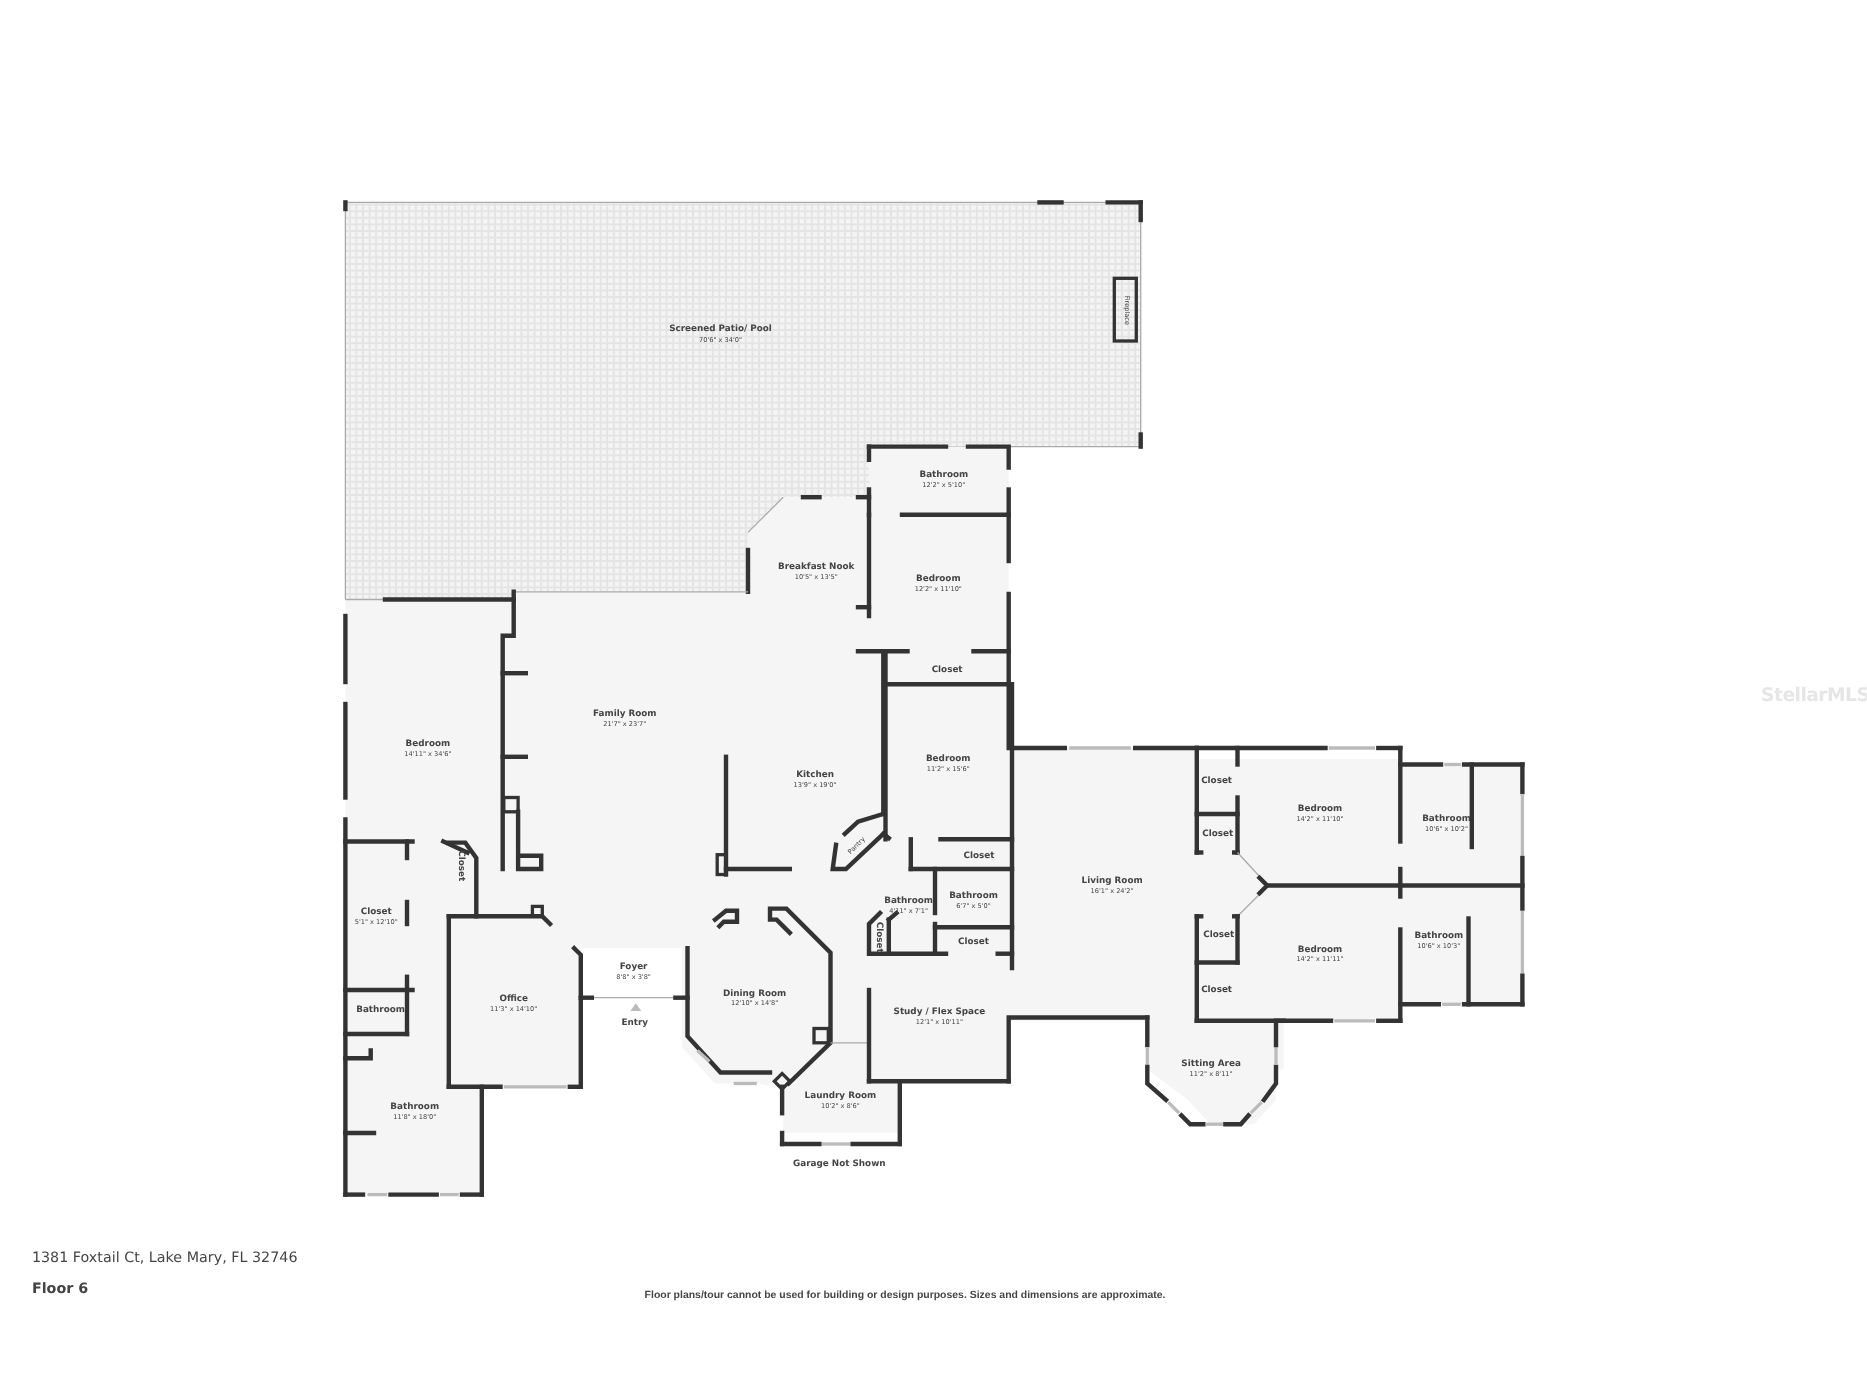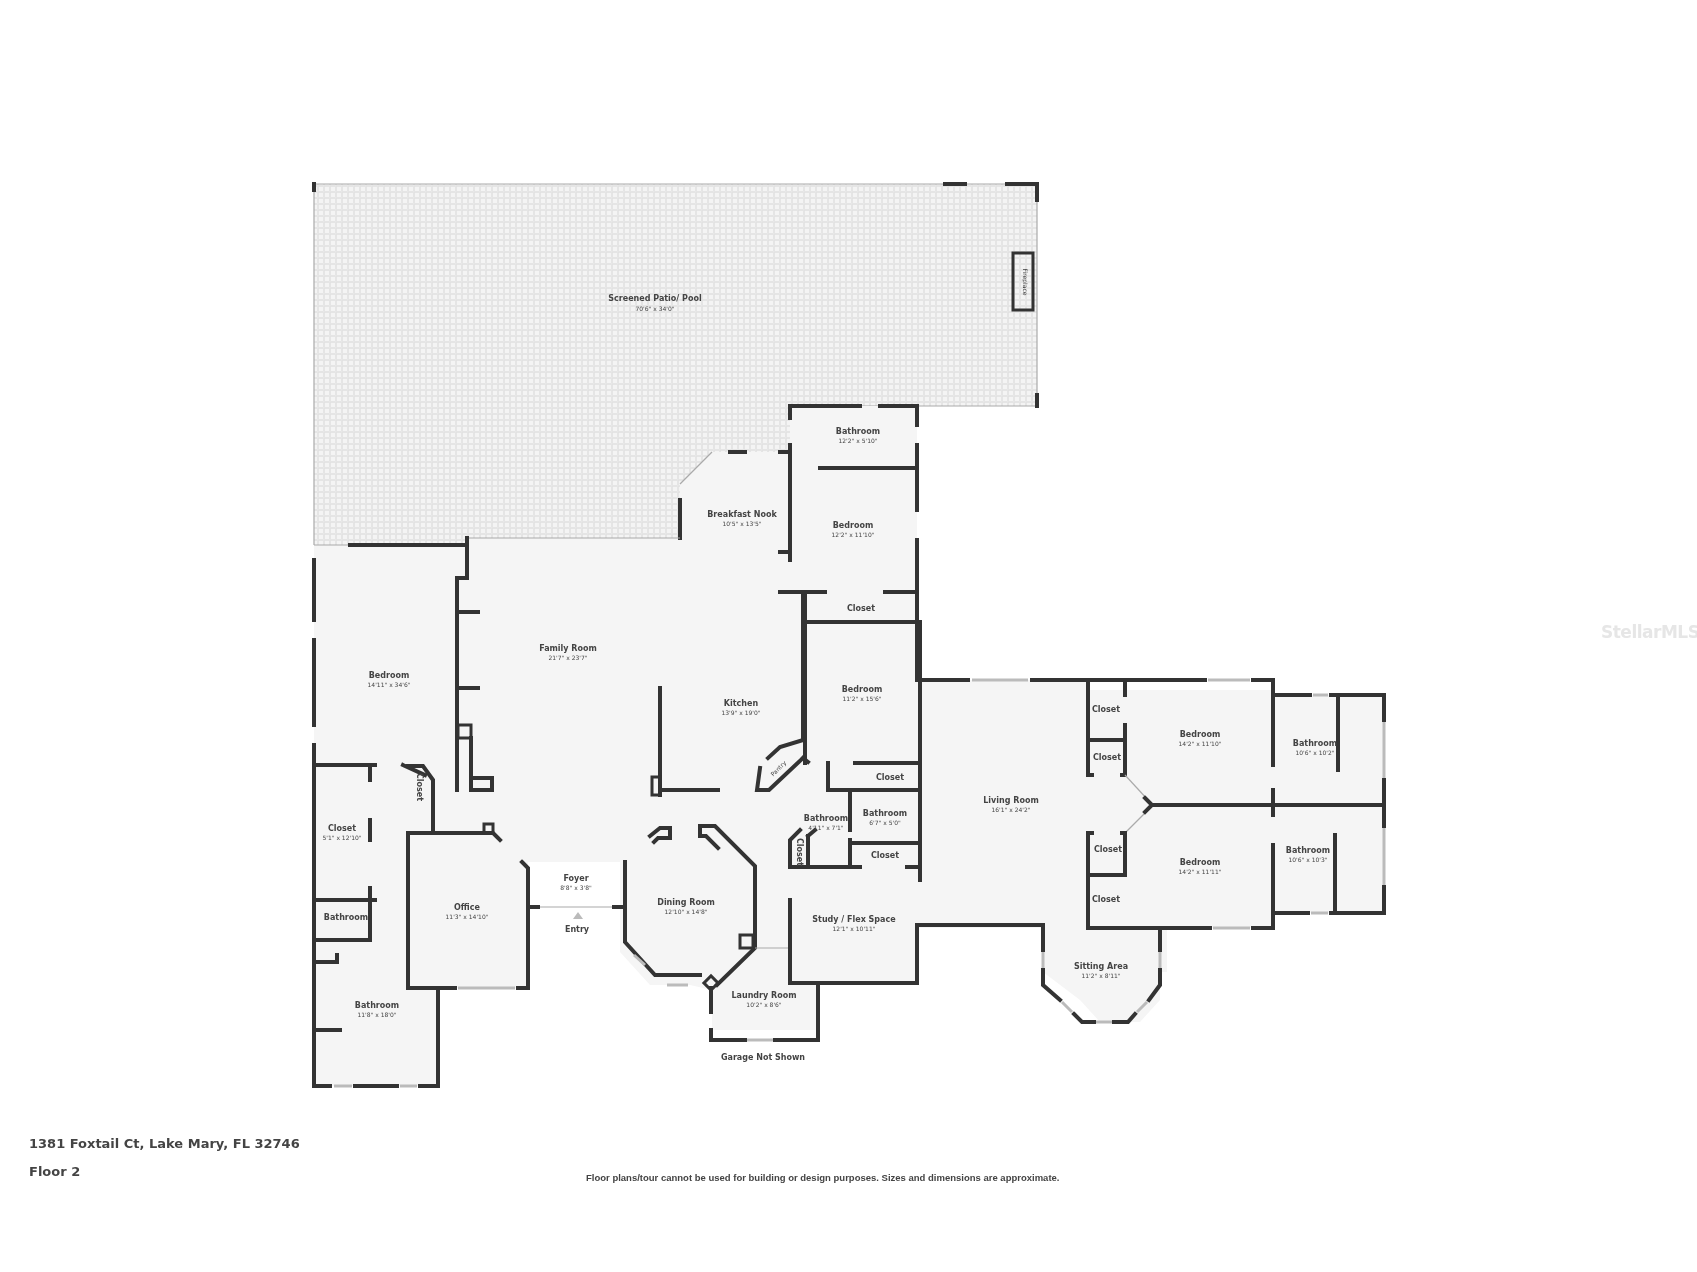--- a/index.html
+++ b/index.html
@@ -4,21 +4,21 @@
 <style>
   html, body { margin:0; padding:0; background:#ffffff; }
   body { width:1697px; height:1272px; position:relative; overflow:hidden; font-family:"DejaVu Sans", sans-serif; color:#3a3a3a; }
   #plan { position:absolute; left:0; top:0; }
   .room-label { font-family:"DejaVu Sans", sans-serif; font-weight:bold; font-size:8px; fill:#444; text-anchor:middle; }
   .room-dim { font-family:"DejaVu Sans", sans-serif; font-size:6px; fill:#444; text-anchor:middle; }
   .wall { stroke:#333; stroke-width:4; fill:none; stroke-linecap:square; }
   .thin { stroke:#aaa; stroke-width:1.2; fill:none; }
   .win { stroke:#bbb; stroke-width:3; fill:none; }
   .floor { fill:#f5f5f5; }
-  .address { position:absolute; left:29px; top:1136px; font-family:"DejaVu Sans", sans-serif; font-weight:bold; font-size:13px; color:#444; }
+  .address { position:absolute; left:29px; top:1136px; font-family:"DejaVu Sans", sans-serif; font-weight:normal; font-size:13px; color:#444; }
   .floor-name { position:absolute; left:29px; top:1164px; font-family:"DejaVu Sans", sans-serif; font-weight:bold; font-size:13px; color:#444; }
   .disclaimer { position:absolute; left:586px; top:1172px; font-family:Liberation Sans, sans-serif; font-weight:bold; font-size:9.5px; color:#444; }
   .watermark { position:absolute; left:1601px; top:622px; font-family:"DejaVu Sans", sans-serif; font-weight:bold; font-size:17px; color:#e6e6e6; letter-spacing:-0.5px; }
 </style>
 </head>
 <body>
 
 <svg id="plan" width="1697" height="1272" viewBox="0 0 1697 1272">
   <defs>
     <pattern id="tile" width="6" height="6" patternUnits="userSpaceOnUse">
@@ -326,14 +326,14 @@
     <text class="room-label" x="763" y="1060">Garage Not Shown</text>
     <g>
         <text class="room-label" x="1101" y="969">Sitting Area</text>
         <text class="room-dim" x="1101" y="978">11'2" x 8'11"</text>
       </g>
   </g>
 </svg>
 
 <div class="watermark">StellarMLS</div>
 <div class="address">1381 Foxtail Ct, Lake Mary, FL 32746</div>
-<div class="floor-name">Floor 2</div>
+<div class="floor-name">Floor 6</div>
 <div class="disclaimer">Floor plans/tour cannot be used for building or design purposes. Sizes and dimensions are approximate.</div>
 
 </body></html>

